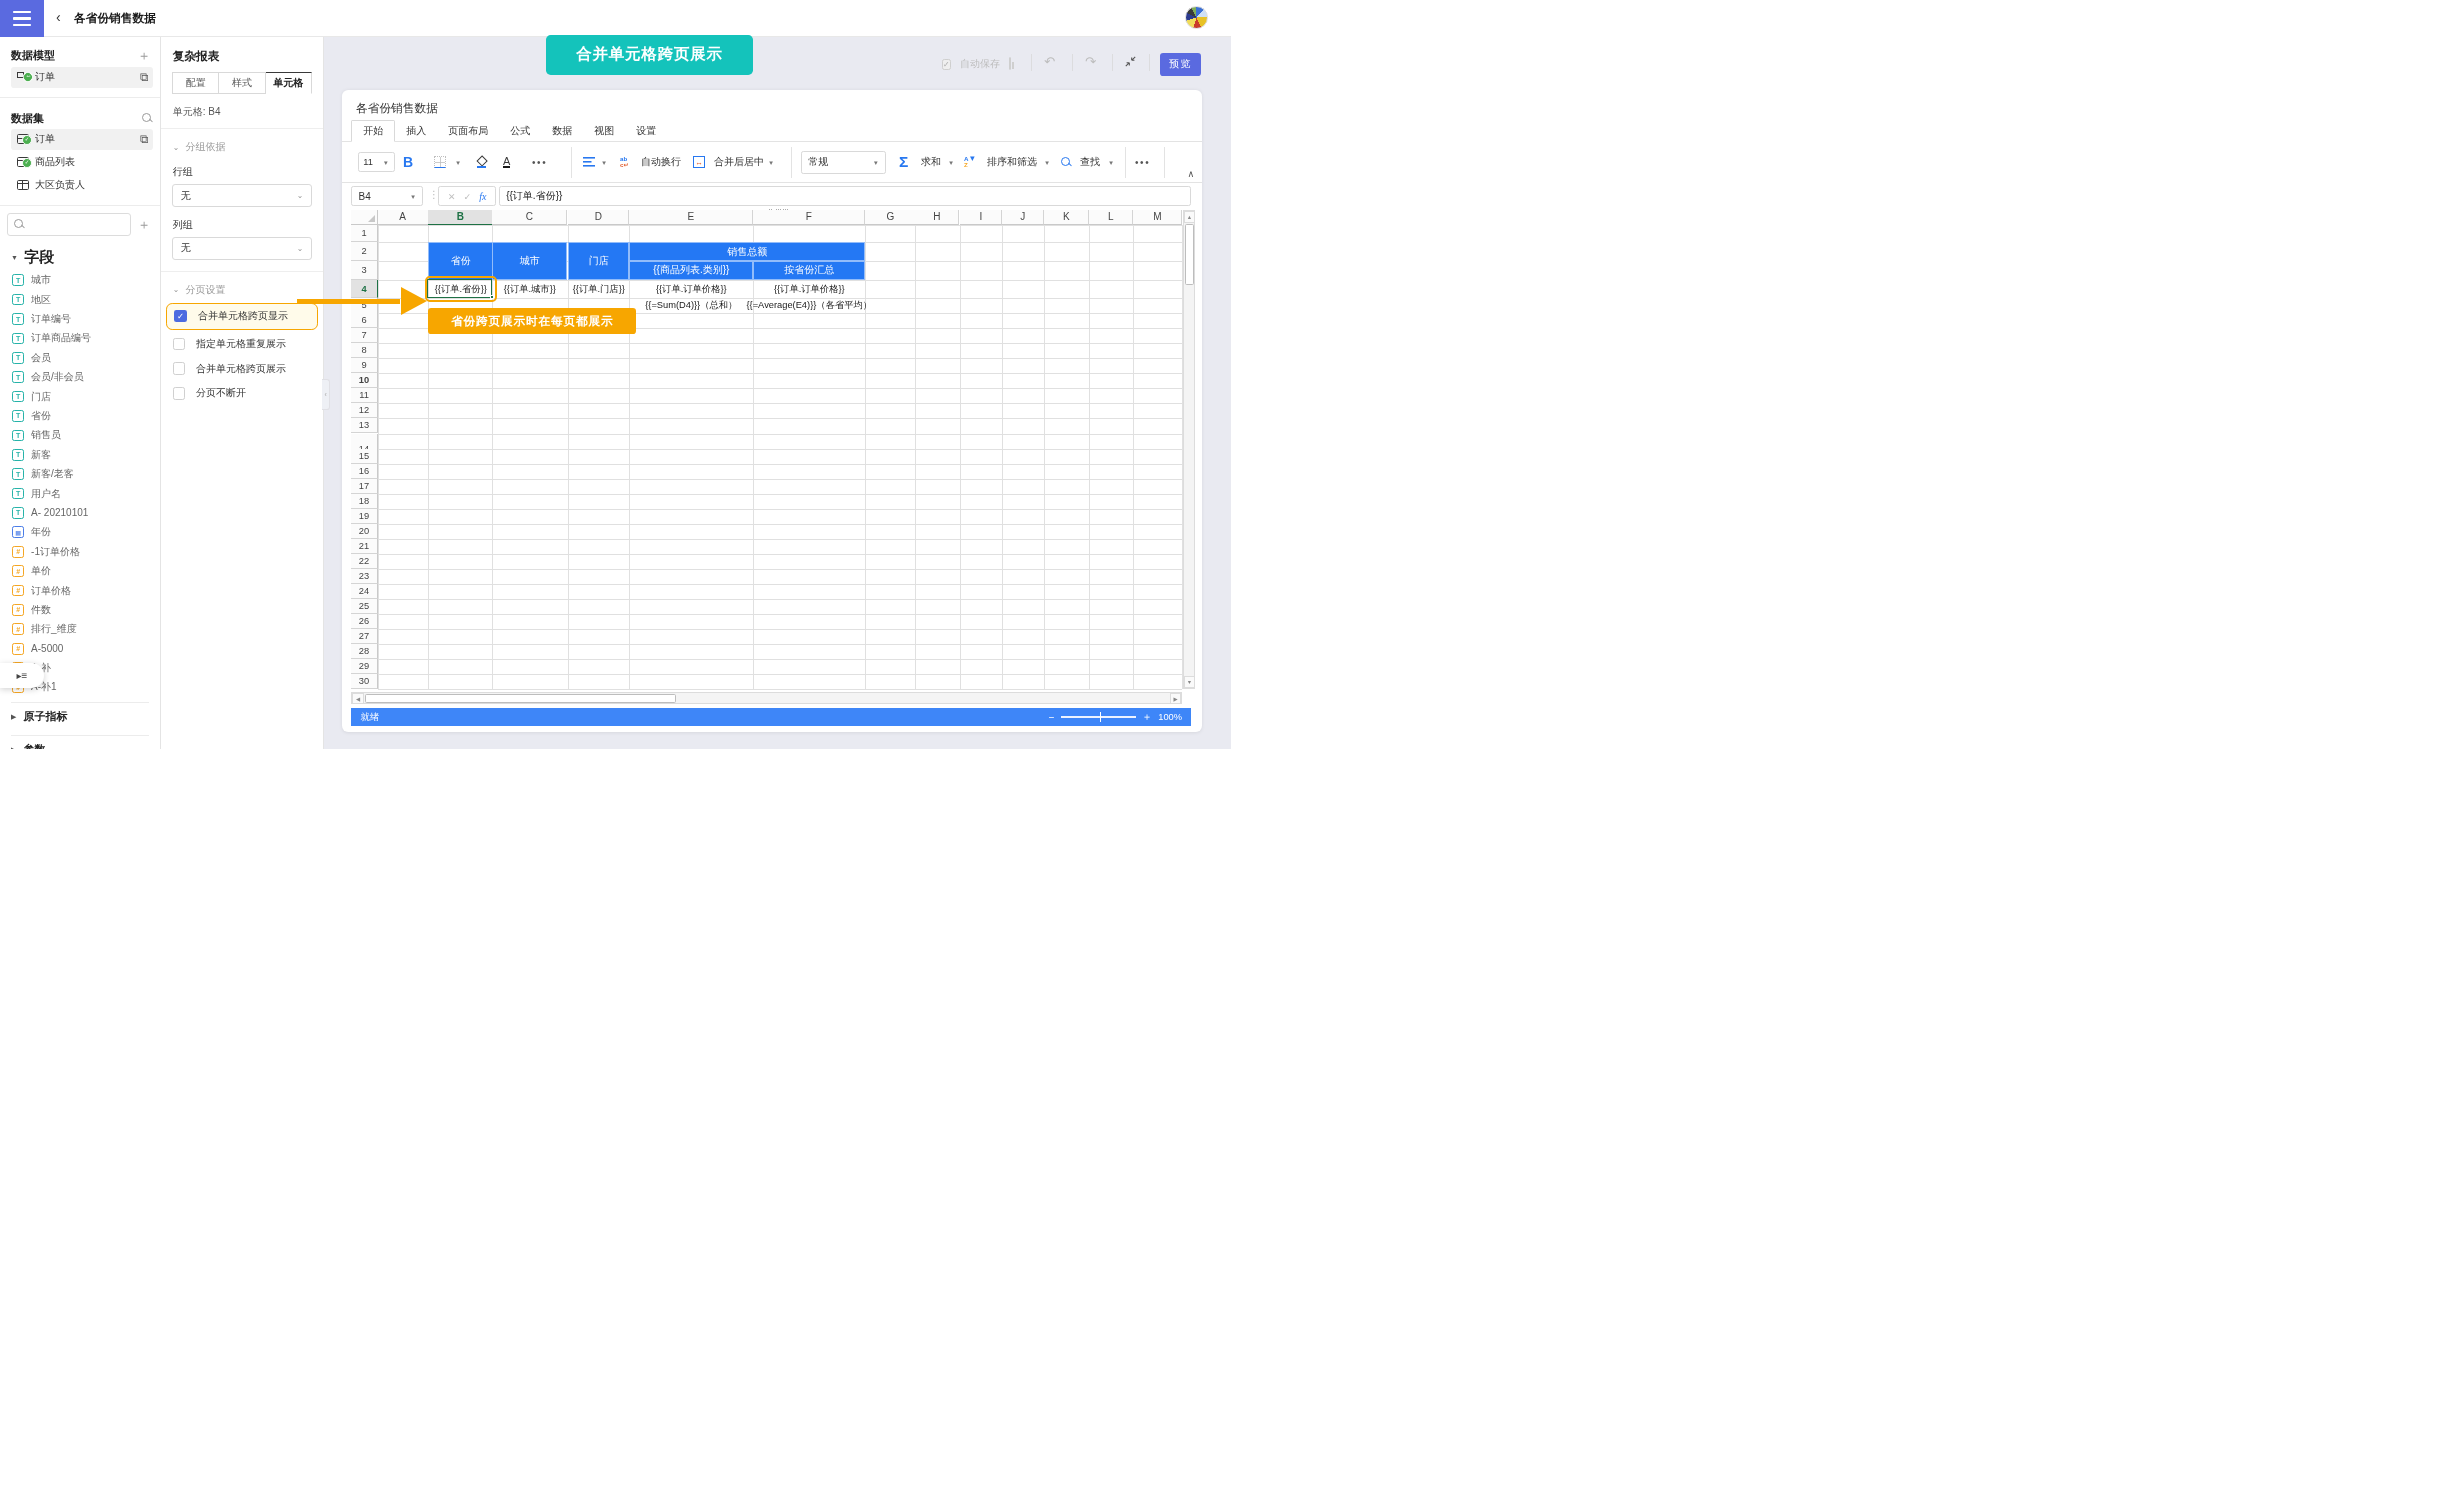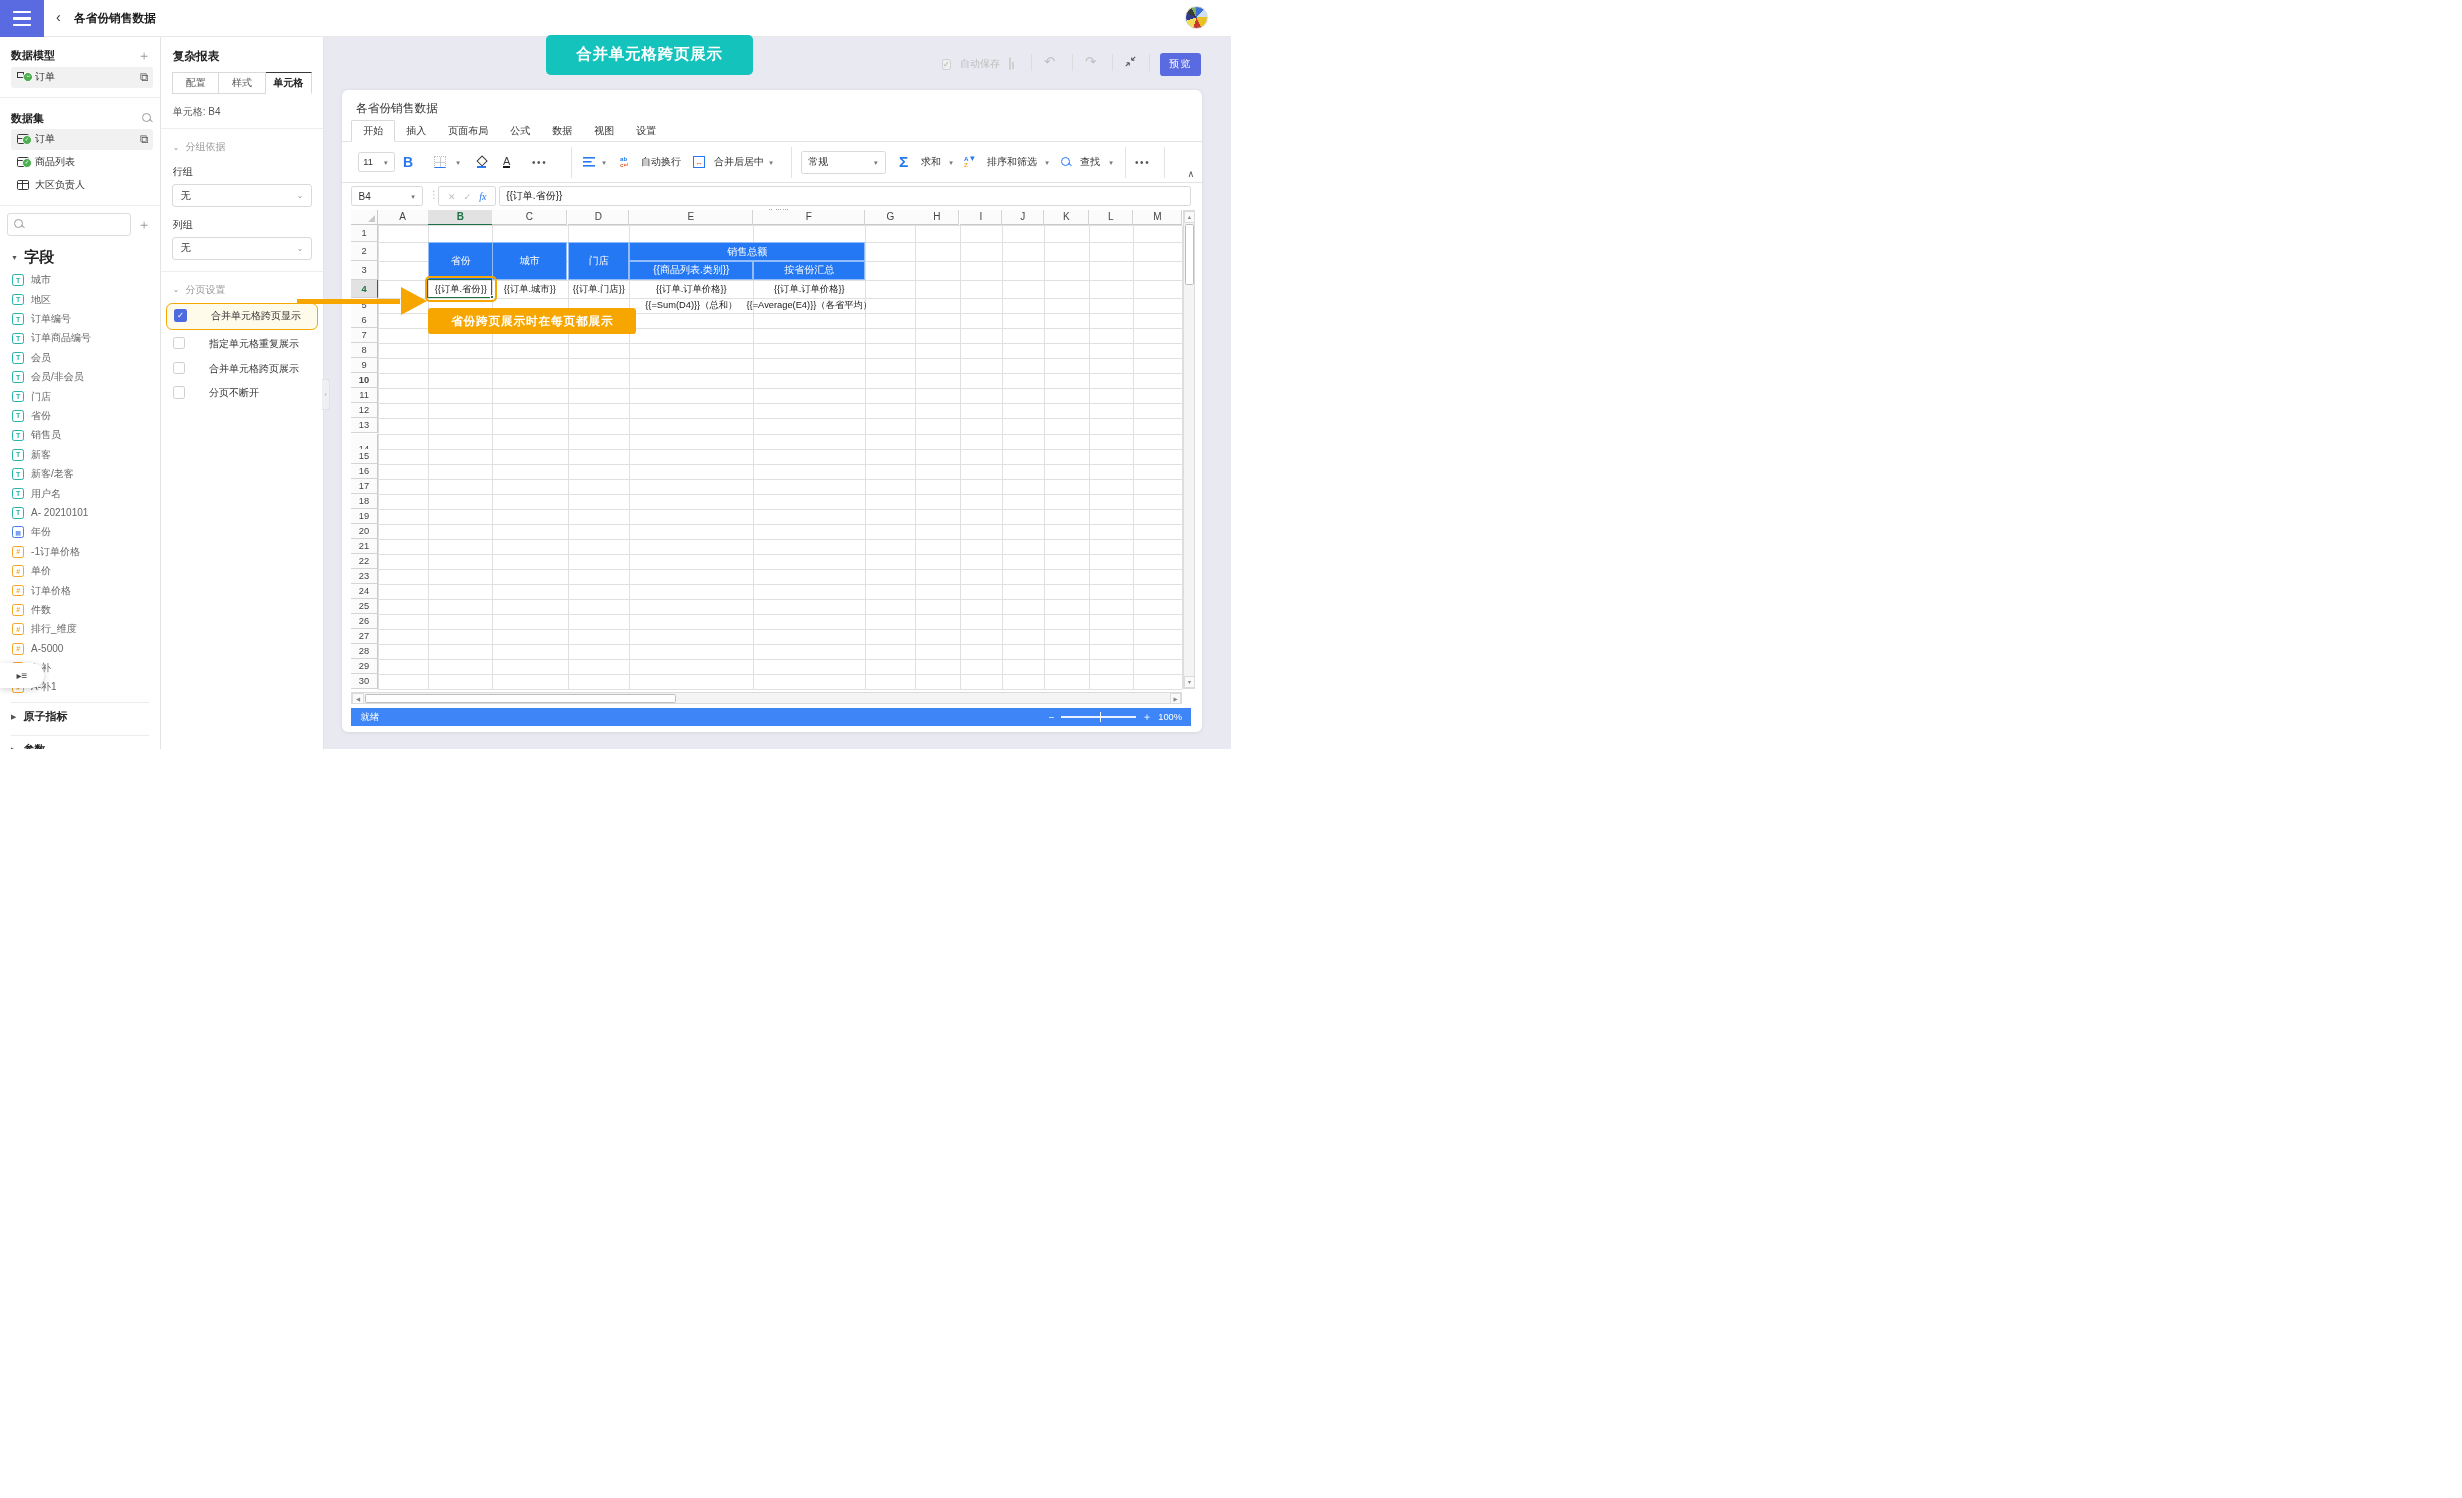--- a/index.html
+++ b/index.html
@@ -60,21 +60,21 @@
   .ptab { flex:1; height:22px; border:0.8px solid #D9D9D9; display:flex; align-items:center; justify-content:center; font-size:10px; color:#555; cursor:pointer; background:#fff; }
   .ptab + .ptab { border-left:none; }
   .ptab.active { border-top:1.6px solid #3a3a3a; border-bottom:0.8px solid #fff; font-weight:bold; color:#222; }
   .pcell-label { padding:11px 11.7px 9.3px 11.7px; font-size:10px; color:#555; border-bottom:0.8px solid #EEE; }
   .psec { display:flex; align-items:center; gap:6.2px; padding:11px 11.7px 4.7px 11.7px; color:#999; font-size:10px; cursor:pointer; }
   .psec .car { font-size:7.8px; }
   .plabel { padding:6.2px 11.7px 4.7px 11.7px; font-size:10px; color:#333; }
   .pselect { margin:0 11px; height:23px; border:0.8px solid #D9D9D9; border-radius:3.1px; display:flex; align-items:center; justify-content:space-between; padding:0 7.8px; font-size:10px; color:#333; cursor:pointer; background:#fff; }
   .pselect .car { color:#999; font-size:7.8px; }
   .pdiv { height:0.8px; background:#EEE; margin-top:11px; }
-  .opt-row { display:flex; gap:24px; padding:5.4px 11.7px; font-size:10px; color:#333; }
+  .opt-row { display:flex; align-items:center; gap:11px; padding:5.4px 11.7px; font-size:10px; color:#333; }
   .opt-hl { margin:1.6px 4.7px 1.6px 4.7px; border:1.6px solid #F7A600; background:#FFFBEA; border-radius:6.2px; padding:1.6px 0; }
   .opt-hl .opt-row { padding:3.9px 7.8px; }
   .cb { width:12.4px; height:12.4px; border-radius:2.3px; flex:none; cursor:pointer; }
   .cb.on { background:#4D6BE0; position:relative; }
   .cb.on::after { content:"✓"; position:absolute; inset:0; color:#fff; font-size:8.5px; font-weight:bold; text-align:center; line-height:12.4px; }
   .cb.off { border:0.8px solid #D0D0D0; background:#fff; }
   .collapse-handle { position:absolute; right:-7px; top:342px; width:7.8px; height:31px; background:#EEF0F5; border:0.8px solid #E0E0E5; border-left:none; border-radius:0 3.1px 3.1px 0; display:flex; align-items:center; justify-content:center; color:#AAA; font-size:7px; cursor:pointer; z-index:6; }
 
   
   .main { position:absolute; left:324px; top:37px; width:907px; height:713px; background:#E9EAF1; }

